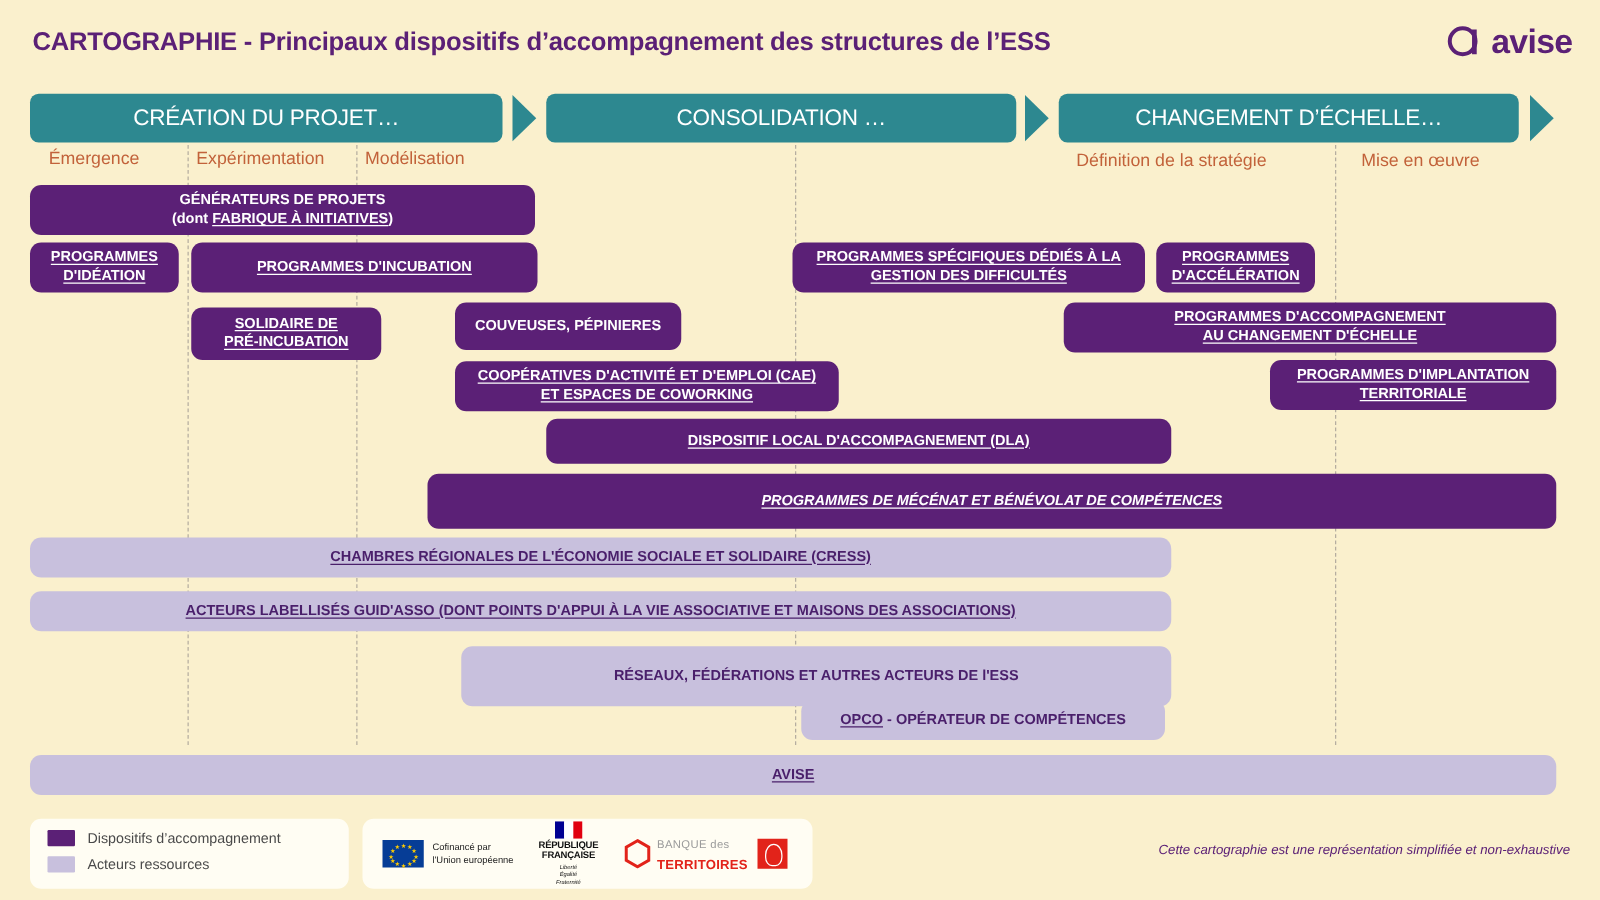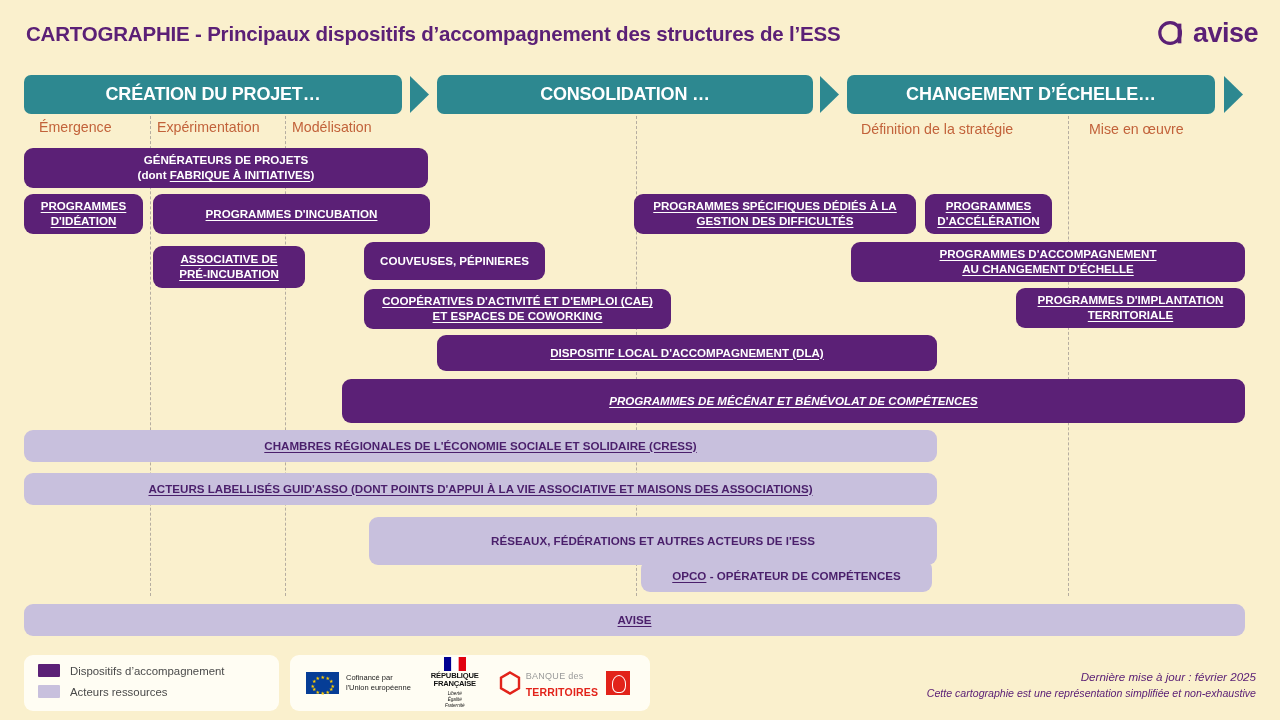--- a/index.html
+++ b/index.html
@@ -30,21 +30,21 @@
   #logo .wordmark {
     font-size: 27px; font-weight: bold; color: #5b2076;
     letter-spacing: -0.5px; line-height: 1;
   }
 
   
   .phase {
     position: absolute; top: 75px; height: 39px;
     background: #2d8890; border-radius: 7px;
     display: flex; align-items: center; justify-content: center;
-    color: #ffffff; font-size: 18px; font-weight: bold;
+    color: #ffffff; font-size: 18px; font-weight: normal;
     letter-spacing: -0.2px;
   }
   .phase-arrow {
     position: absolute; top: 75px; width: 22px; height: 39px;
   }
 
   
   .substage {
     position: absolute;
     color: #c2623a; font-size: 14.2px;
@@ -185,21 +185,21 @@
       <div><span class="u">D'IDÉATION</span></div>
     </div>
   </div>
 
   <div class="box dispositif" style="left:153px;top:194px;width:277px;height:40px;">
     <div><span class="u">PROGRAMMES  D'INCUBATION</span></div>
   </div>
 
   <div class="box dispositif" style="left:153px;top:246px;width:152px;height:42px;">
     <div>
-      <div><span class="u">ASSOCIATIVE  DE</span></div>
+      <div><span class="u">SOLIDAIRE  DE</span></div>
       <div><span class="u">PRÉ-INCUBATION</span></div>
     </div>
   </div>
 
   <div class="box dispositif" style="left:364px;top:289px;width:307px;height:40px;">
     <div>
       <div><span class="u">COOPÉRATIVES D'ACTIVITÉ ET D'EMPLOI (CAE)</span></div>
       <div><span class="u">ET ESPACES DE COWORKING</span></div>
     </div>
   </div>
@@ -320,17 +320,16 @@
       <span class="bdt-text">
         <span class="bdt-l1">BANQUE des</span><br>
         <span class="bdt-l2">TERRITOIRES</span>
       </span>
       <span class="bdt-cdc"></span>
     </div>
 
   </div>
 
   <div id="footnote">
-    <div class="l1">Dernière mise à jour : février 2025</div>
     <div class="l2">Cette cartographie est une représentation simplifiée et non-exhaustive</div>
   </div>
 
 </div>
 
 </body></html>

